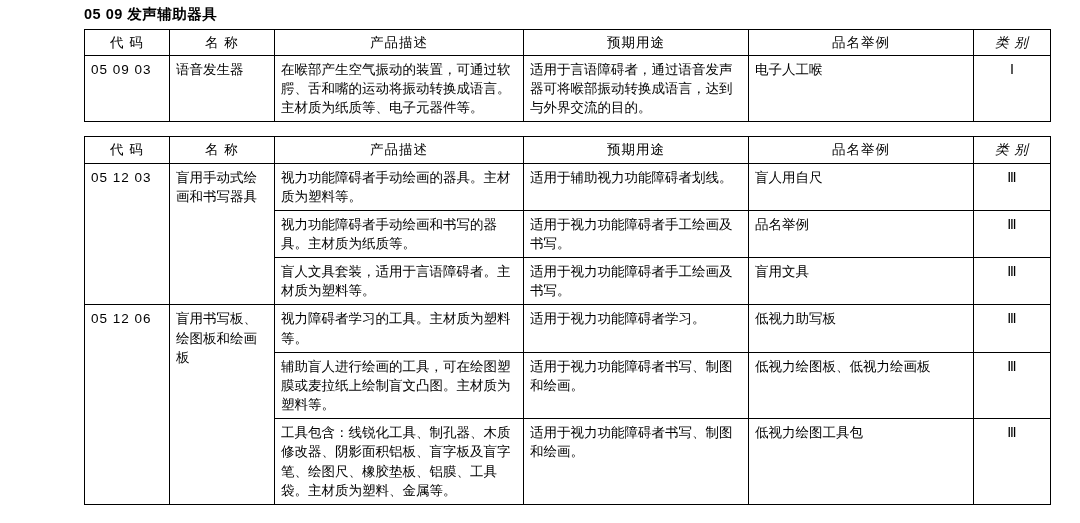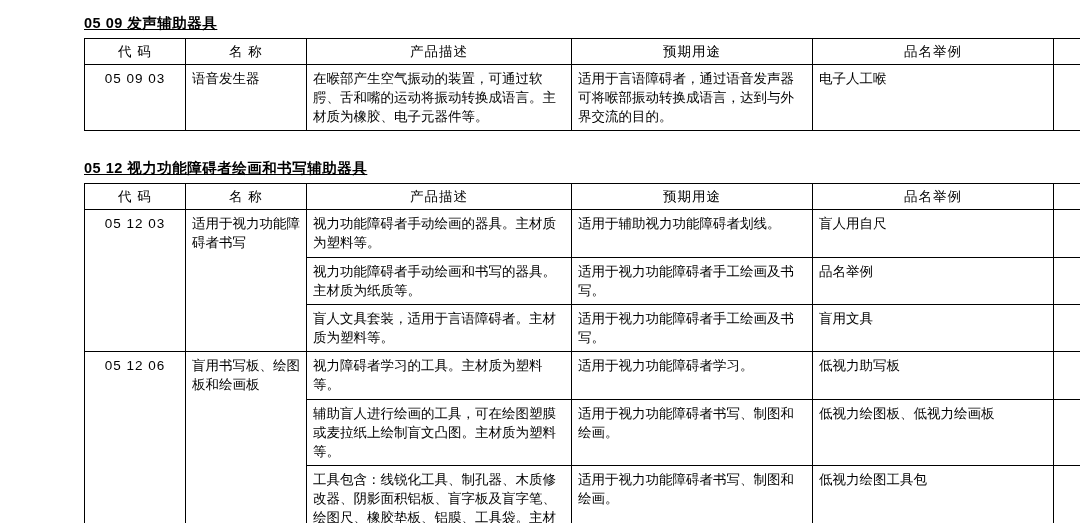--- a/index.html
+++ b/index.html
@@ -23,61 +23,60 @@
   }
   .section {
     margin: 0 0 0 0;
     padding: 0 8px 0 84px;
     box-sizing: border-box;
   }
   .section-title {
     font-size: 14.5px;
     font-weight: bold;
     line-height: 1.5;
-    padding: 13px 0 3px 0;
+    padding: 4px 0 3px 0;
     letter-spacing: 0.5px;
     font-family: "Liberation Sans", "DejaVu Sans", sans-serif;
-    text-decoration: underline;
   }
   table.grid {
     border-collapse: collapse;
     width: 912px;
     table-layout: fixed;
     font-size: 13.5px;
   }
   table.grid td, table.grid th {
     border: 1px solid #000;
     padding: 4px 6px;
     vertical-align: top;
     line-height: 1.42;
     font-weight: normal;
     font-family: "Liberation Sans", "DejaVu Sans", sans-serif;
   }
   table.grid thead th {
     text-align: center;
     vertical-align: middle;
-    padding: 3px 12px;
+    padding: 3px 4px;
     letter-spacing: 1px;
   }
   .c-code   { width: 76px;  text-align: center; }
   .c-name   { width: 96px;  }
   .c-desc   { width: 240px; }
   .c-use    { width: 216px; }
   .c-exam   { width: 216px; margin-left: 46px; }
   .c-class  { width: 68px;  text-align: center; font-style: italic; }
 
   td.center-mid {
     text-align: center;
     vertical-align: middle;
   }
   td.mid {
     vertical-align: middle;
   }
   td.code-cell {
-    text-align: center;
+    text-align: left;
     vertical-align: middle;
     letter-spacing: 1px;
     font-family: "Liberation Serif", "DejaVu Serif", serif;
     font-size: 13.5px;
   }
   .gap { height: 14px; }
   .clip-bottom {
     overflow: hidden;
   }
 </style>
@@ -96,49 +95,48 @@
           <th class="c-desc">产品描述</th>
           <th class="c-use">预期用途</th>
           <th class="c-exam">品名举例</th>
           <th class="c-class">类  别</th>
         </tr>
       </thead>
       <tbody>
         <tr>
           <td class="code-cell">05 09 03</td>
           <td class="mid">语音发生器</td>
-          <td>在喉部产生空气振动的装置，可通过软腭、舌和嘴的运动将振动转换成语言。主材质为橡胶、电子元器件等。</td>
+          <td>在喉部产生空气振动的装置，可通过软腭、舌和嘴的运动将振动转换成语言。主材质为纸质等、电子元器件等。</td>
           <td>适用于言语障碍者，通过语音发声器可将喉部振动转换成语言，达到与外界交流的目的。</td>
           <td class="mid">电子人工喉</td>
           <td class="center-mid">Ⅰ</td>
         </tr>
       </tbody>
     </table>
   </div>
 
   <div class="gap"></div>
 
   <div class="section clip-bottom">
-    <div class="section-title">05 12 视力功能障碍者绘画和书写辅助器具</div>
     <table class="grid">
       <thead>
         <tr>
           <th class="c-code">代  码</th>
           <th class="c-name">名    称</th>
           <th class="c-desc">产品描述</th>
           <th class="c-use">预期用途</th>
           <th class="c-exam">品名举例</th>
           <th class="c-class">类  别</th>
         </tr>
       </thead>
       <tbody>
 
         <tr>
           <td class="code-cell" rowspan="3">05 12 03</td>
-          <td class="mid" rowspan="3">适用于视力功能障碍者书写</td>
+          <td class="mid" rowspan="3">盲用手动式绘画和书写器具</td>
           <td>视力功能障碍者手动绘画的器具。主材质为塑料等。</td>
           <td>适用于辅助视力功能障碍者划线。</td>
           <td class="mid">盲人用自尺</td>
           <td class="center-mid">Ⅲ</td>
         </tr>
         <tr>
           <td>视力功能障碍者手动绘画和书写的器具。主材质为纸质等。</td>
           <td>适用于视力功能障碍者手工绘画及书写。</td>
           <td class="mid">品名举例</td>
           <td class="center-mid">Ⅲ</td>

